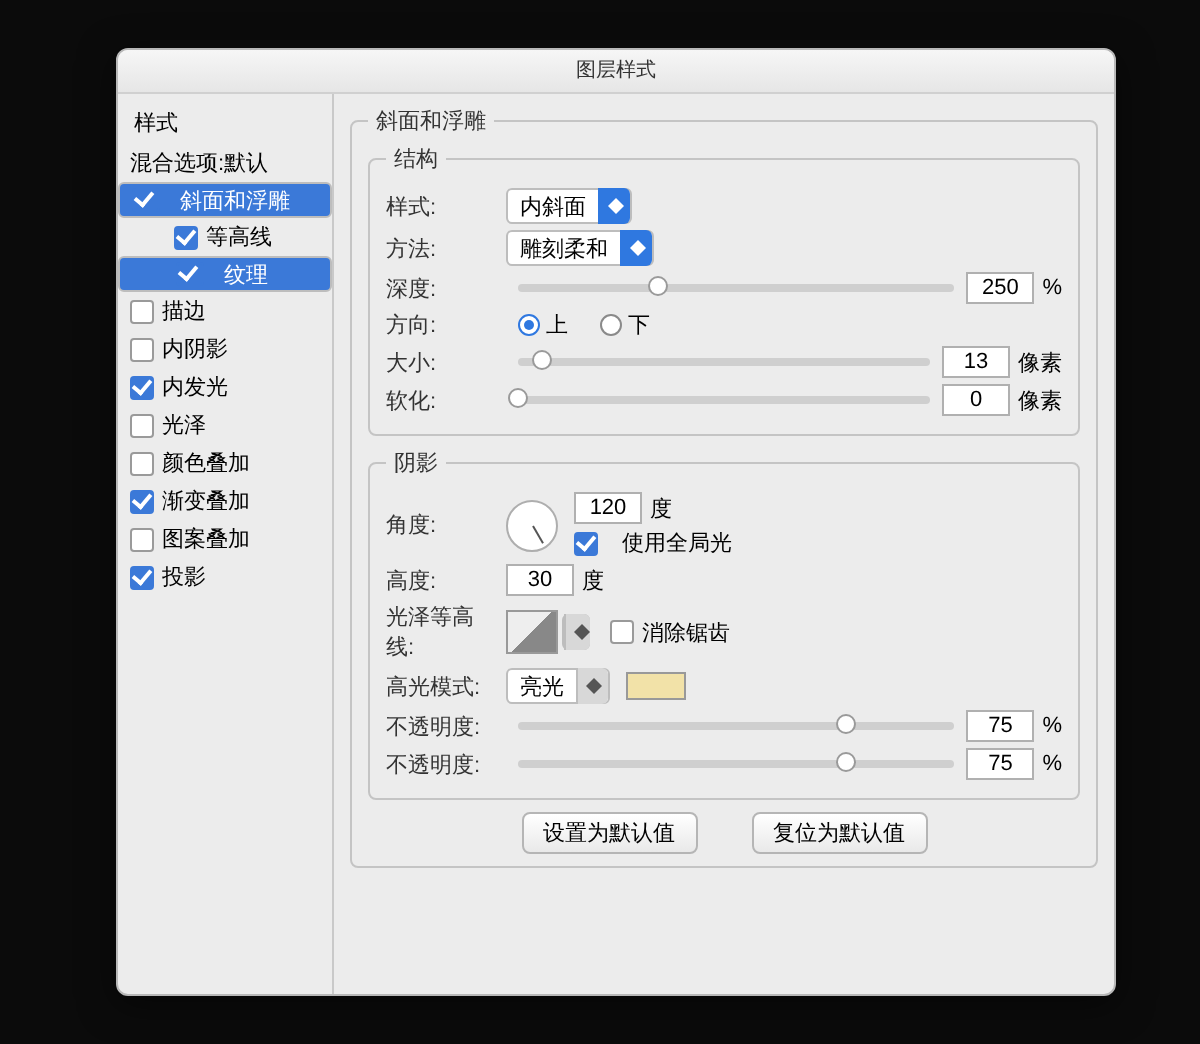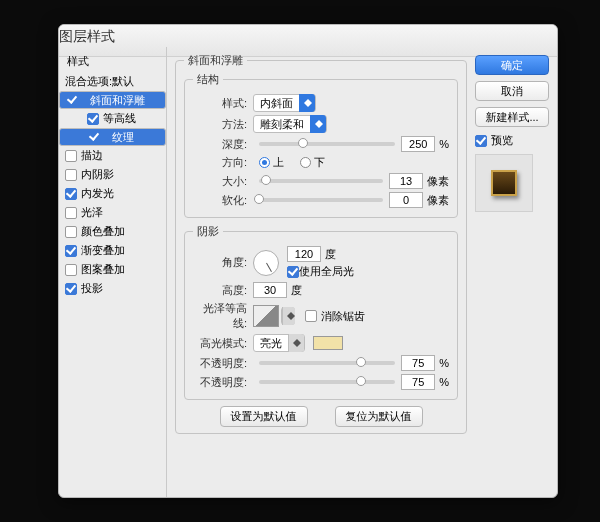--- a/index.html
+++ b/index.html
@@ -1,34 +1,34 @@
 <!DOCTYPE html>
 <html><head>
 <meta charset="utf-8">
 <style>
   * { box-sizing: border-box; font-family: -apple-system, "Helvetica Neue", Arial, sans-serif; }
   body { margin:0; background:#0b0b0b; width:600px; height:522px; position:relative; }
   .window { position:absolute; top:24px; left:58px; width:500px; height:474px; background:#ececec; border:1px solid #b8b8b8; border-radius:6px; box-shadow:0 4px 18px rgba(0,0,0,.5); overflow:hidden; }
-  .titlebar { height:32px; line-height:22px; font-size:14px; color:#333; border-bottom:1px solid #d0d0d0; background:linear-gradient(#f6f6f6,#e6e6e6); }
+  .titlebar { height:22px; line-height:22px; text-align:center; font-size:10px; color:#333; border-bottom:1px solid #d0d0d0; background:linear-gradient(#f6f6f6,#e6e6e6); }
   .content { position:absolute; top:22px; bottom:0; left:0; right:0; display:flex; }
   
   .styles { width:108px; border-right:1px solid #c9c9c9; padding:4px 0; font-size:11px; }
   .styles .hdr { padding:3px 8px; }
   .styles .item { display:flex; align-items:center; padding:2px 4px 2px 6px; gap:4px; cursor:default; }
   .styles .item.sel { background:#3b79d8; color:#fff; }
   .styles .sub { padding-left:28px; }
   .chk { width:12px; height:12px; border:1px solid #9a9a9a; border-radius:2px; background:#fff; position:relative; flex:0 0 12px; }
   .chk.on { background:#3b79d8; border-color:#3b79d8; }
   .chk.on::after { content:""; position:absolute; left:2px; top:-1px; width:4px; height:7px; border:solid #fff; border-width:0 2px 2px 0; transform:rotate(40deg); }
   
   .center { flex:1; padding:6px 8px 8px 8px; overflow:hidden; }
   fieldset { border:1px solid #c4c4c4; border-radius:4px; margin:0 0 6px 0; padding:4px 8px 6px 8px; }
   legend { font-size:11px; padding:0 4px; color:#333; }
   .row { display:flex; align-items:center; font-size:11px; margin:3px 0; }
-  .lab { width:60px; text-align:right; padding-right:6px; color:#333; }
+  .lab { width:60px; text-align:left; padding-right:6px; color:#333; }
   .sel { display:inline-flex; align-items:center; border:1px solid #bdbdbd; border-radius:3px; background:#fff; height:18px; }
   .sel span { padding:0 6px; }
   .sel .arrows { width:16px; height:18px; background:#2f78e0; border-left:1px solid #2f78e0; border-radius:0 3px 3px 0; position:relative; }
   .sel .arrows::before,.sel .arrows::after{content:"";position:absolute;left:4px;border:4px solid transparent;}
   .sel .arrows::before{top:1px;border-bottom-color:#fff;}
   .sel .arrows::after{bottom:1px;border-top-color:#fff;}
   .sel.grey .arrows{ background:#d8d8d8; border-left-color:#bdbdbd;}
   .sel.grey .arrows::before{border-bottom-color:#555;}
   .sel.grey .arrows::after{border-top-color:#555;}
   .slider { flex:1; height:4px; background:#cfcfcf; border-radius:2px; position:relative; margin:0 6px; }
@@ -167,21 +167,21 @@
           <div class="row">
             <span class="lab">角度:</span>
             <div class="angle"></div>
             <div>
               <div class="row" style="margin:0">
                 <div class="num">120</div>
                   <span class="unit">度</span>
               </div>
               <div class="row" style="margin:2px 0 0 0">
                 <span class="chk on"></span>
-                  <span style="margin-left:0">使用全局光</span>
+                  <span style="margin-left:12px">使用全局光</span>
               </div>
             </div>
           </div>
           <div class="row">
               <span class="lab">高度:</span>
             <div class="num">30</div>
               <span class="unit">度</span>
           </div>
           <div class="row">
               <span class="lab">光泽等高线:</span>
@@ -218,27 +218,15 @@
           </div>
         </fieldset>
 
         <div class="btns">
           <div class="btn">设置为默认值</div>
           <div class="btn">复位为默认值</div>
         </div>
       </fieldset>
     </div>
 
-    <div class="right">
-      <div class="rbtn primary">确定</div>
-      <div class="rbtn">取消</div>
-      <div class="rbtn">新建样式...</div>
-      <div class="preview-row">
-        <span class="chk on"></span>
-          <span>预览</span>
-      </div>
-      <div class="preview">
-          <div class="pv-inner"></div>
-        </div>
-    </div>
 
   </div>
 </div>
 
 </body></html>

